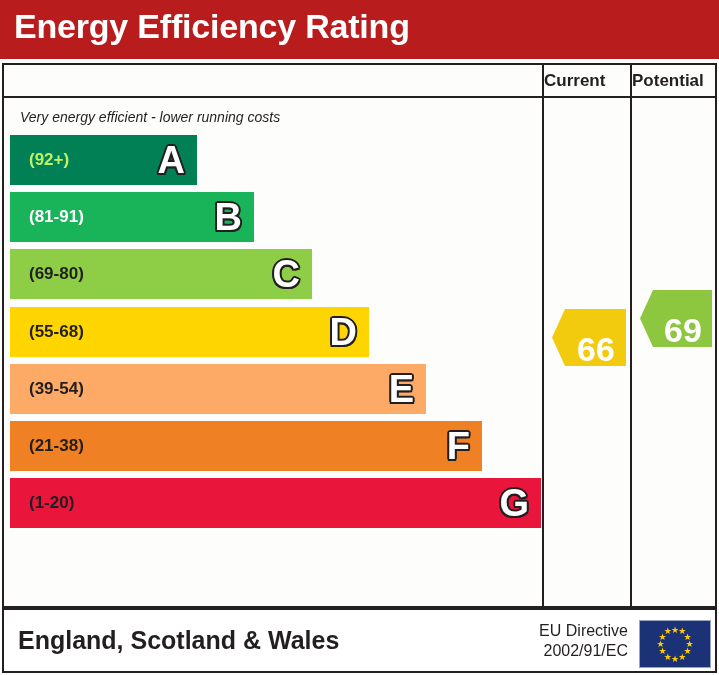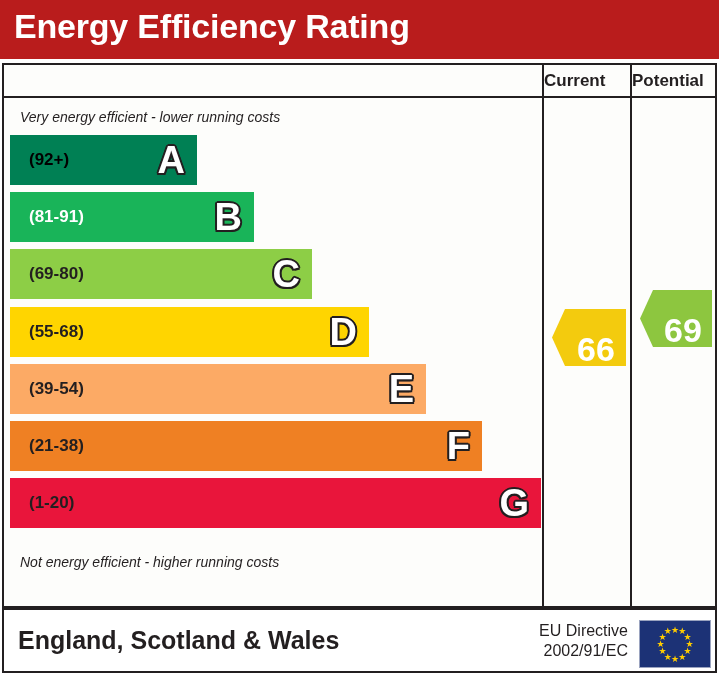--- a/index.html
+++ b/index.html
@@ -166,21 +166,21 @@
 
     <div class="vline vline-a"></div>
     <div class="vline vline-b"></div>
 
     <div class="caption caption-top">
       <span>Very energy efficient - lower running costs</span>
     </div>
 
     <div class="bands" id="bands">
         <div class="band" style="top: 0px; width: 187px; background: rgb(0, 128, 84);">
-          <div class="range" style="color: #000000;">(92+)</div>
+          <div class="range" style="color: #bef264;">(92+)</div>
           <div class="letter">A</div>
         </div>
         <div class="band" style="top: 57.2px; width: 244px; background: rgb(25, 180, 89);">
           <div class="range" style="color: rgb(255, 255, 255);">(81-91)</div>
           <div class="letter">B</div>
         </div>
         <div class="band" style="top: 114.4px; width: 302px; background: rgb(141, 206, 70);">
           <div class="range" style="color: rgb(35, 31, 32);">(69-80)</div>
           <div class="letter">C</div>
         </div>
@@ -195,23 +195,20 @@
         <div class="band" style="top: 286px; width: 472px; background: rgb(239, 128, 35);">
           <div class="range" style="color: rgb(35, 31, 32);">(21-38)</div>
           <div class="letter">F</div>
         </div>
         <div class="band" style="top: 343.2px; width: 531px; background: rgb(233, 21, 59);">
           <div class="range" style="color: rgb(35, 31, 32);">(1-20)</div>
           <div class="letter">G</div>
         </div>
       </div>
 
-    <div class="caption caption-bottom">
-      <span>Not energy efficient - higher running costs</span>
-    </div>
 
     <div class="rating" id="rating-current" style="left: 548px; width: 74px; top: 244px; background: rgb(243, 203, 14);">
       <span>66</span>
     </div>
     <div class="rating" id="rating-potential" style="left: 636px; width: 72px; top: 225px; background: rgb(141, 198, 63);">
       <span>69</span>
     </div>
   </div>
 
   <div class="footer">

